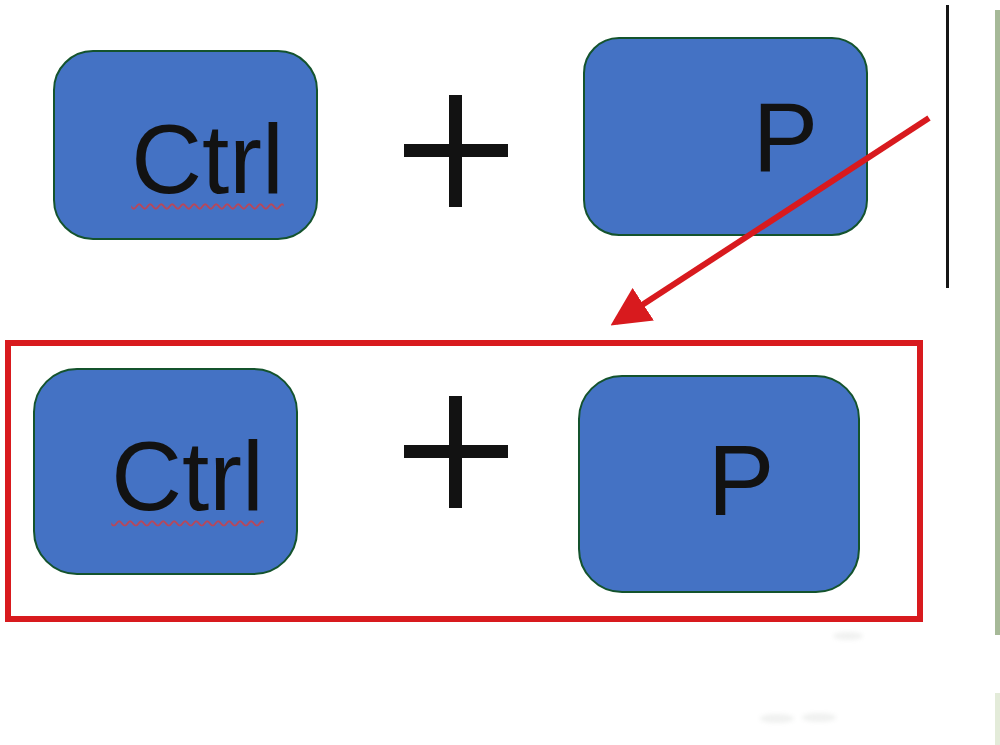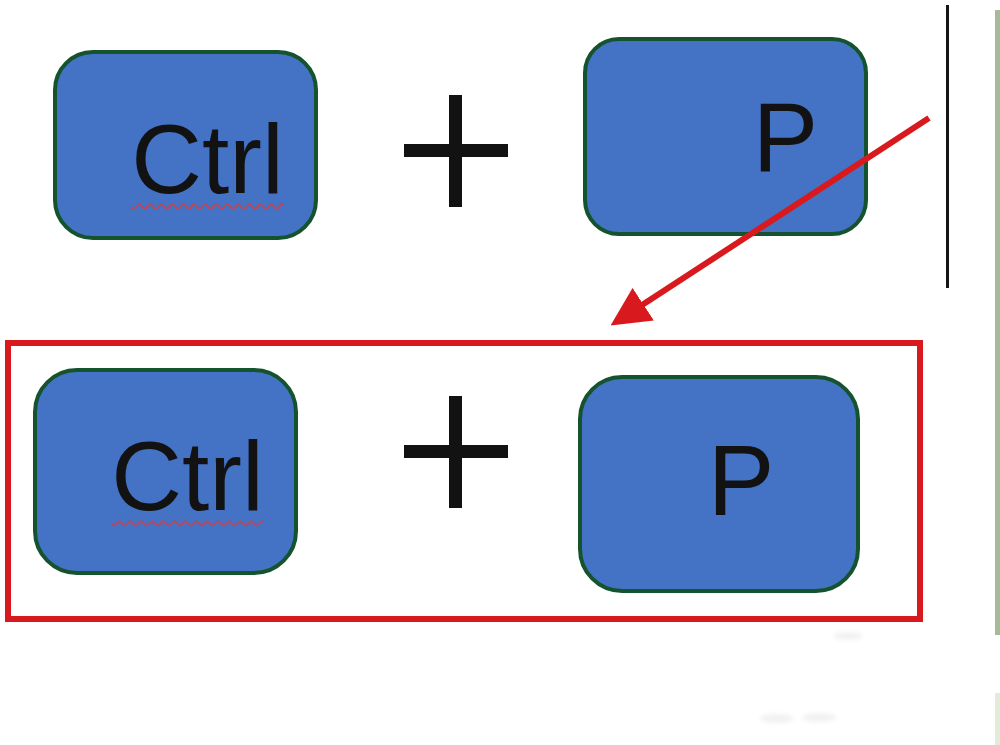--- a/index.html
+++ b/index.html
@@ -13,21 +13,21 @@
     height: 745px;
     background: #ffffff;
     overflow: hidden;
     font-family: "Liberation Sans", sans-serif;
   }
 
   
   .key {
     position: absolute;
     background: #4472C4;
-    border: 4px solid #14532d;
+    border: 2px solid #14532d;
     box-sizing: border-box;
     color: #121212;
     display: flex;
     align-items: center;
     justify-content: center;
     padding-left: 44px;
   }
   .key .key-label {
     line-height: 1;
     letter-spacing: 0;

